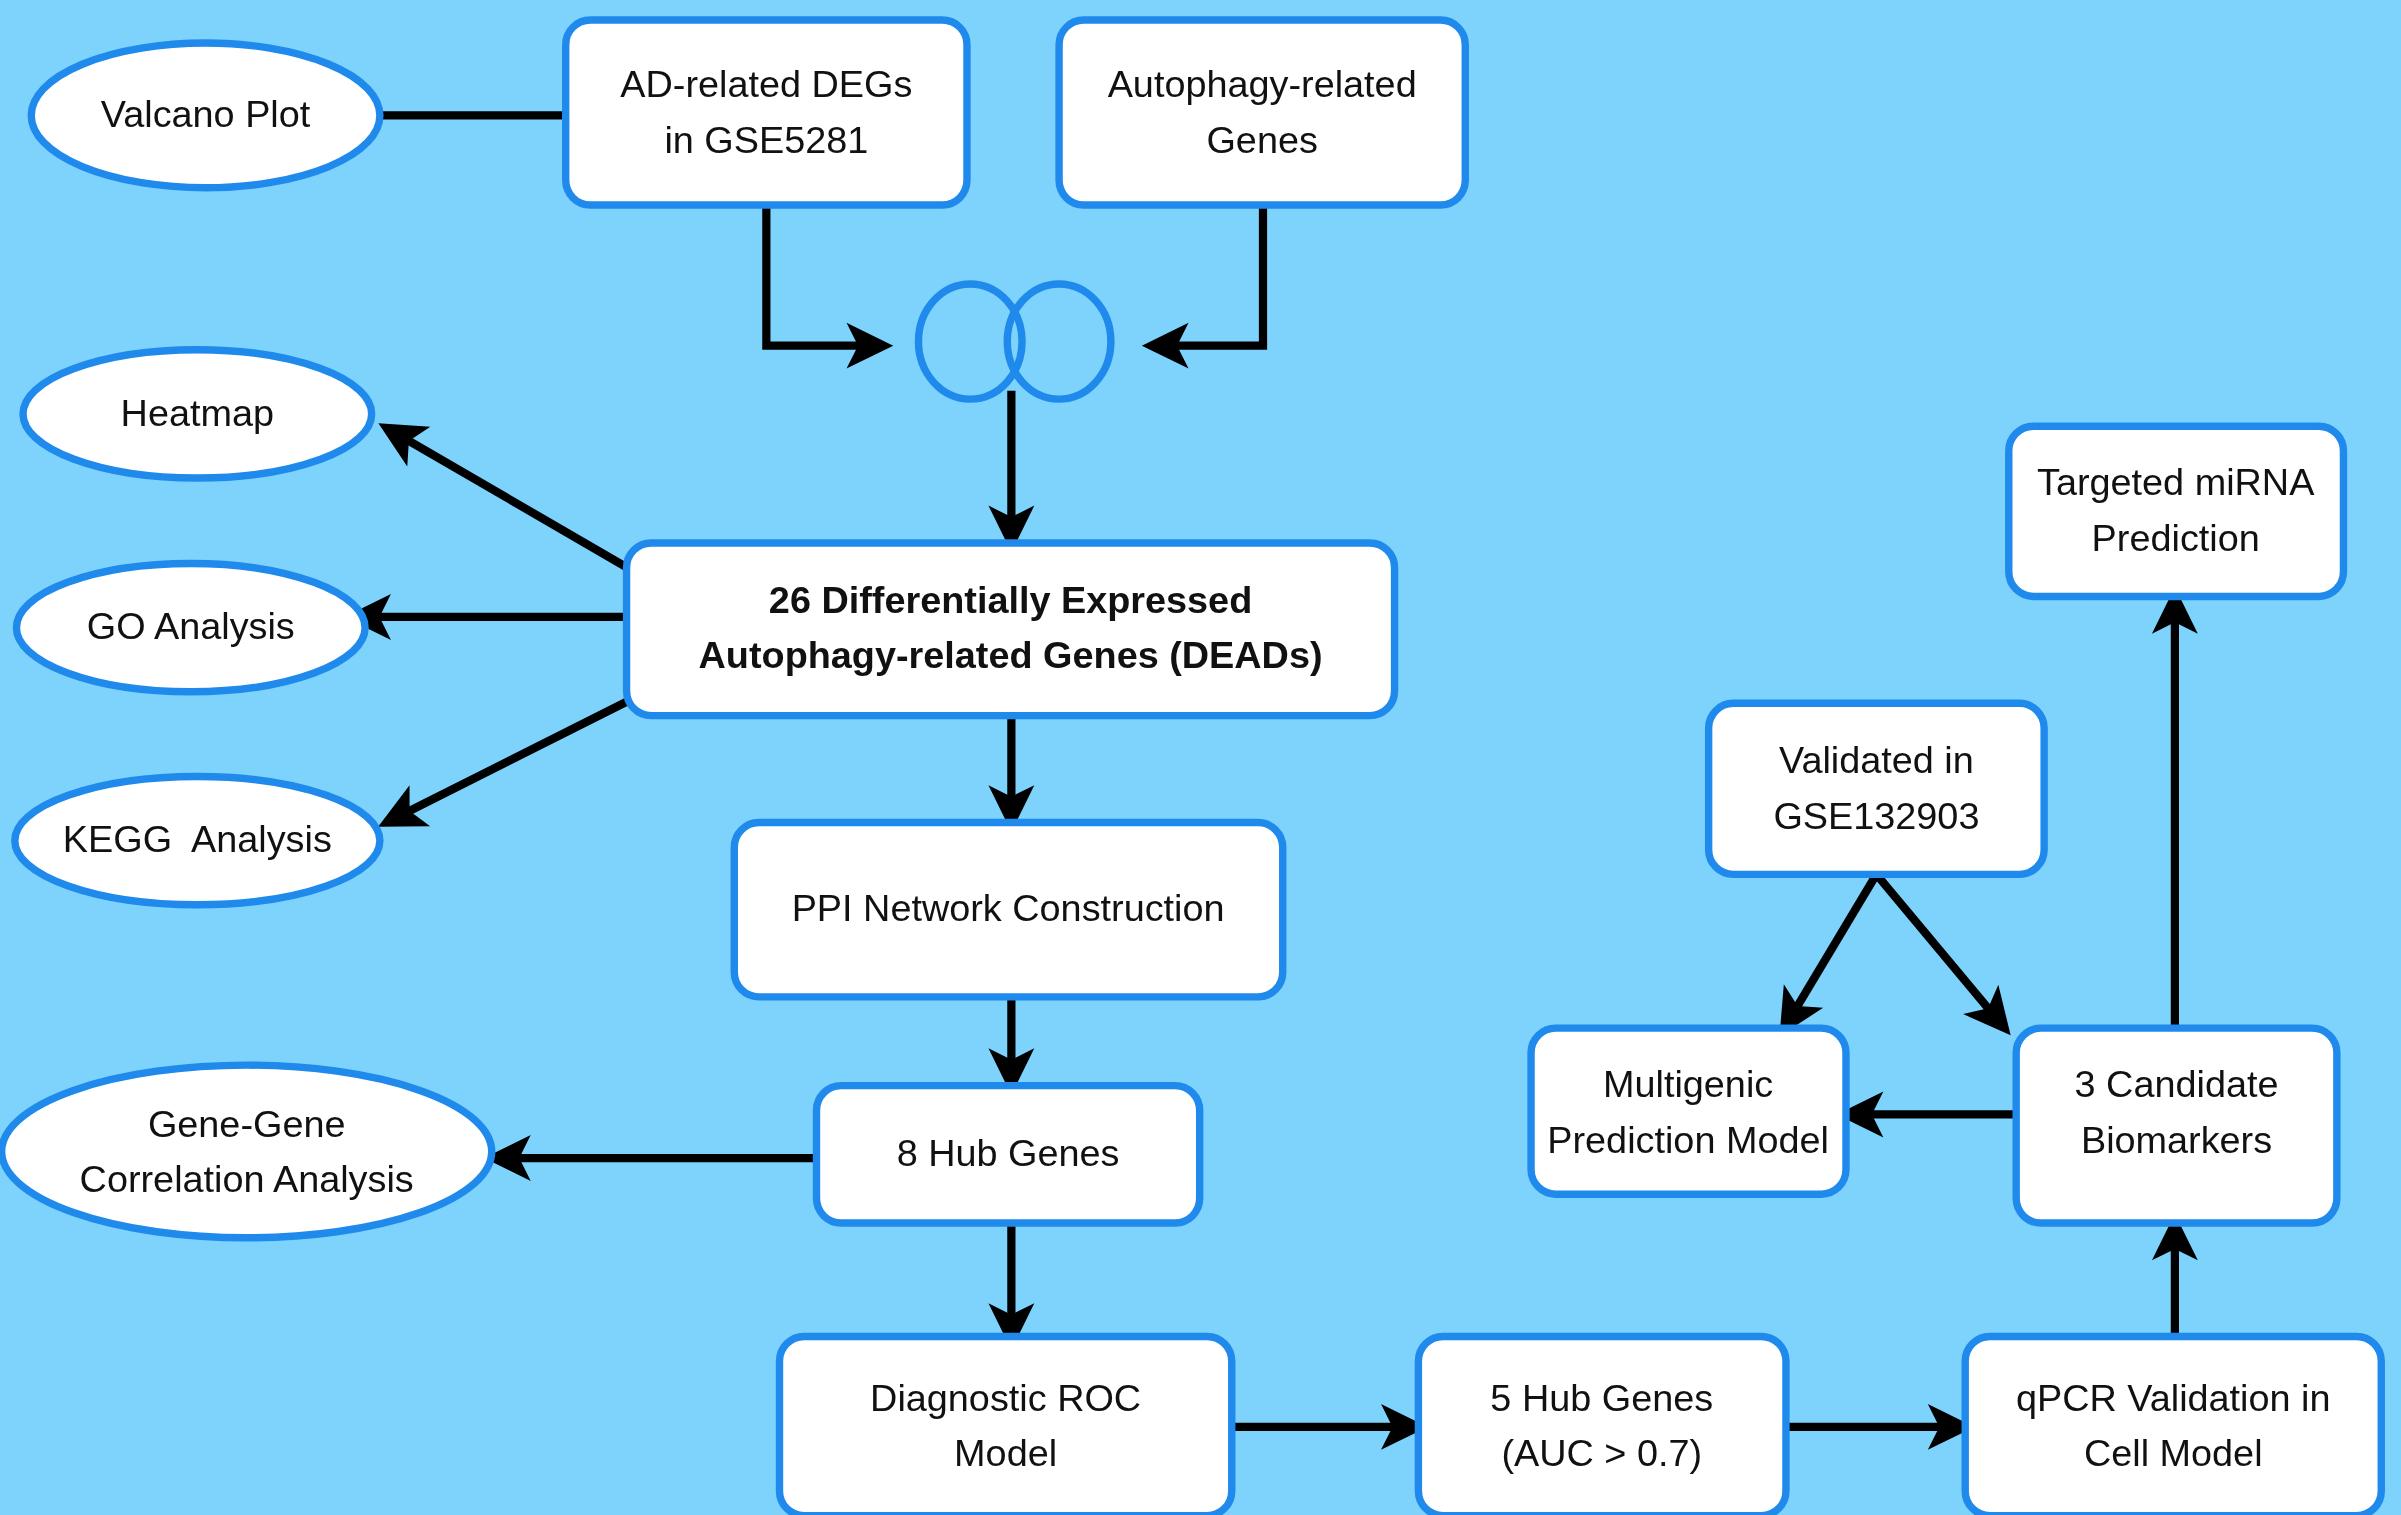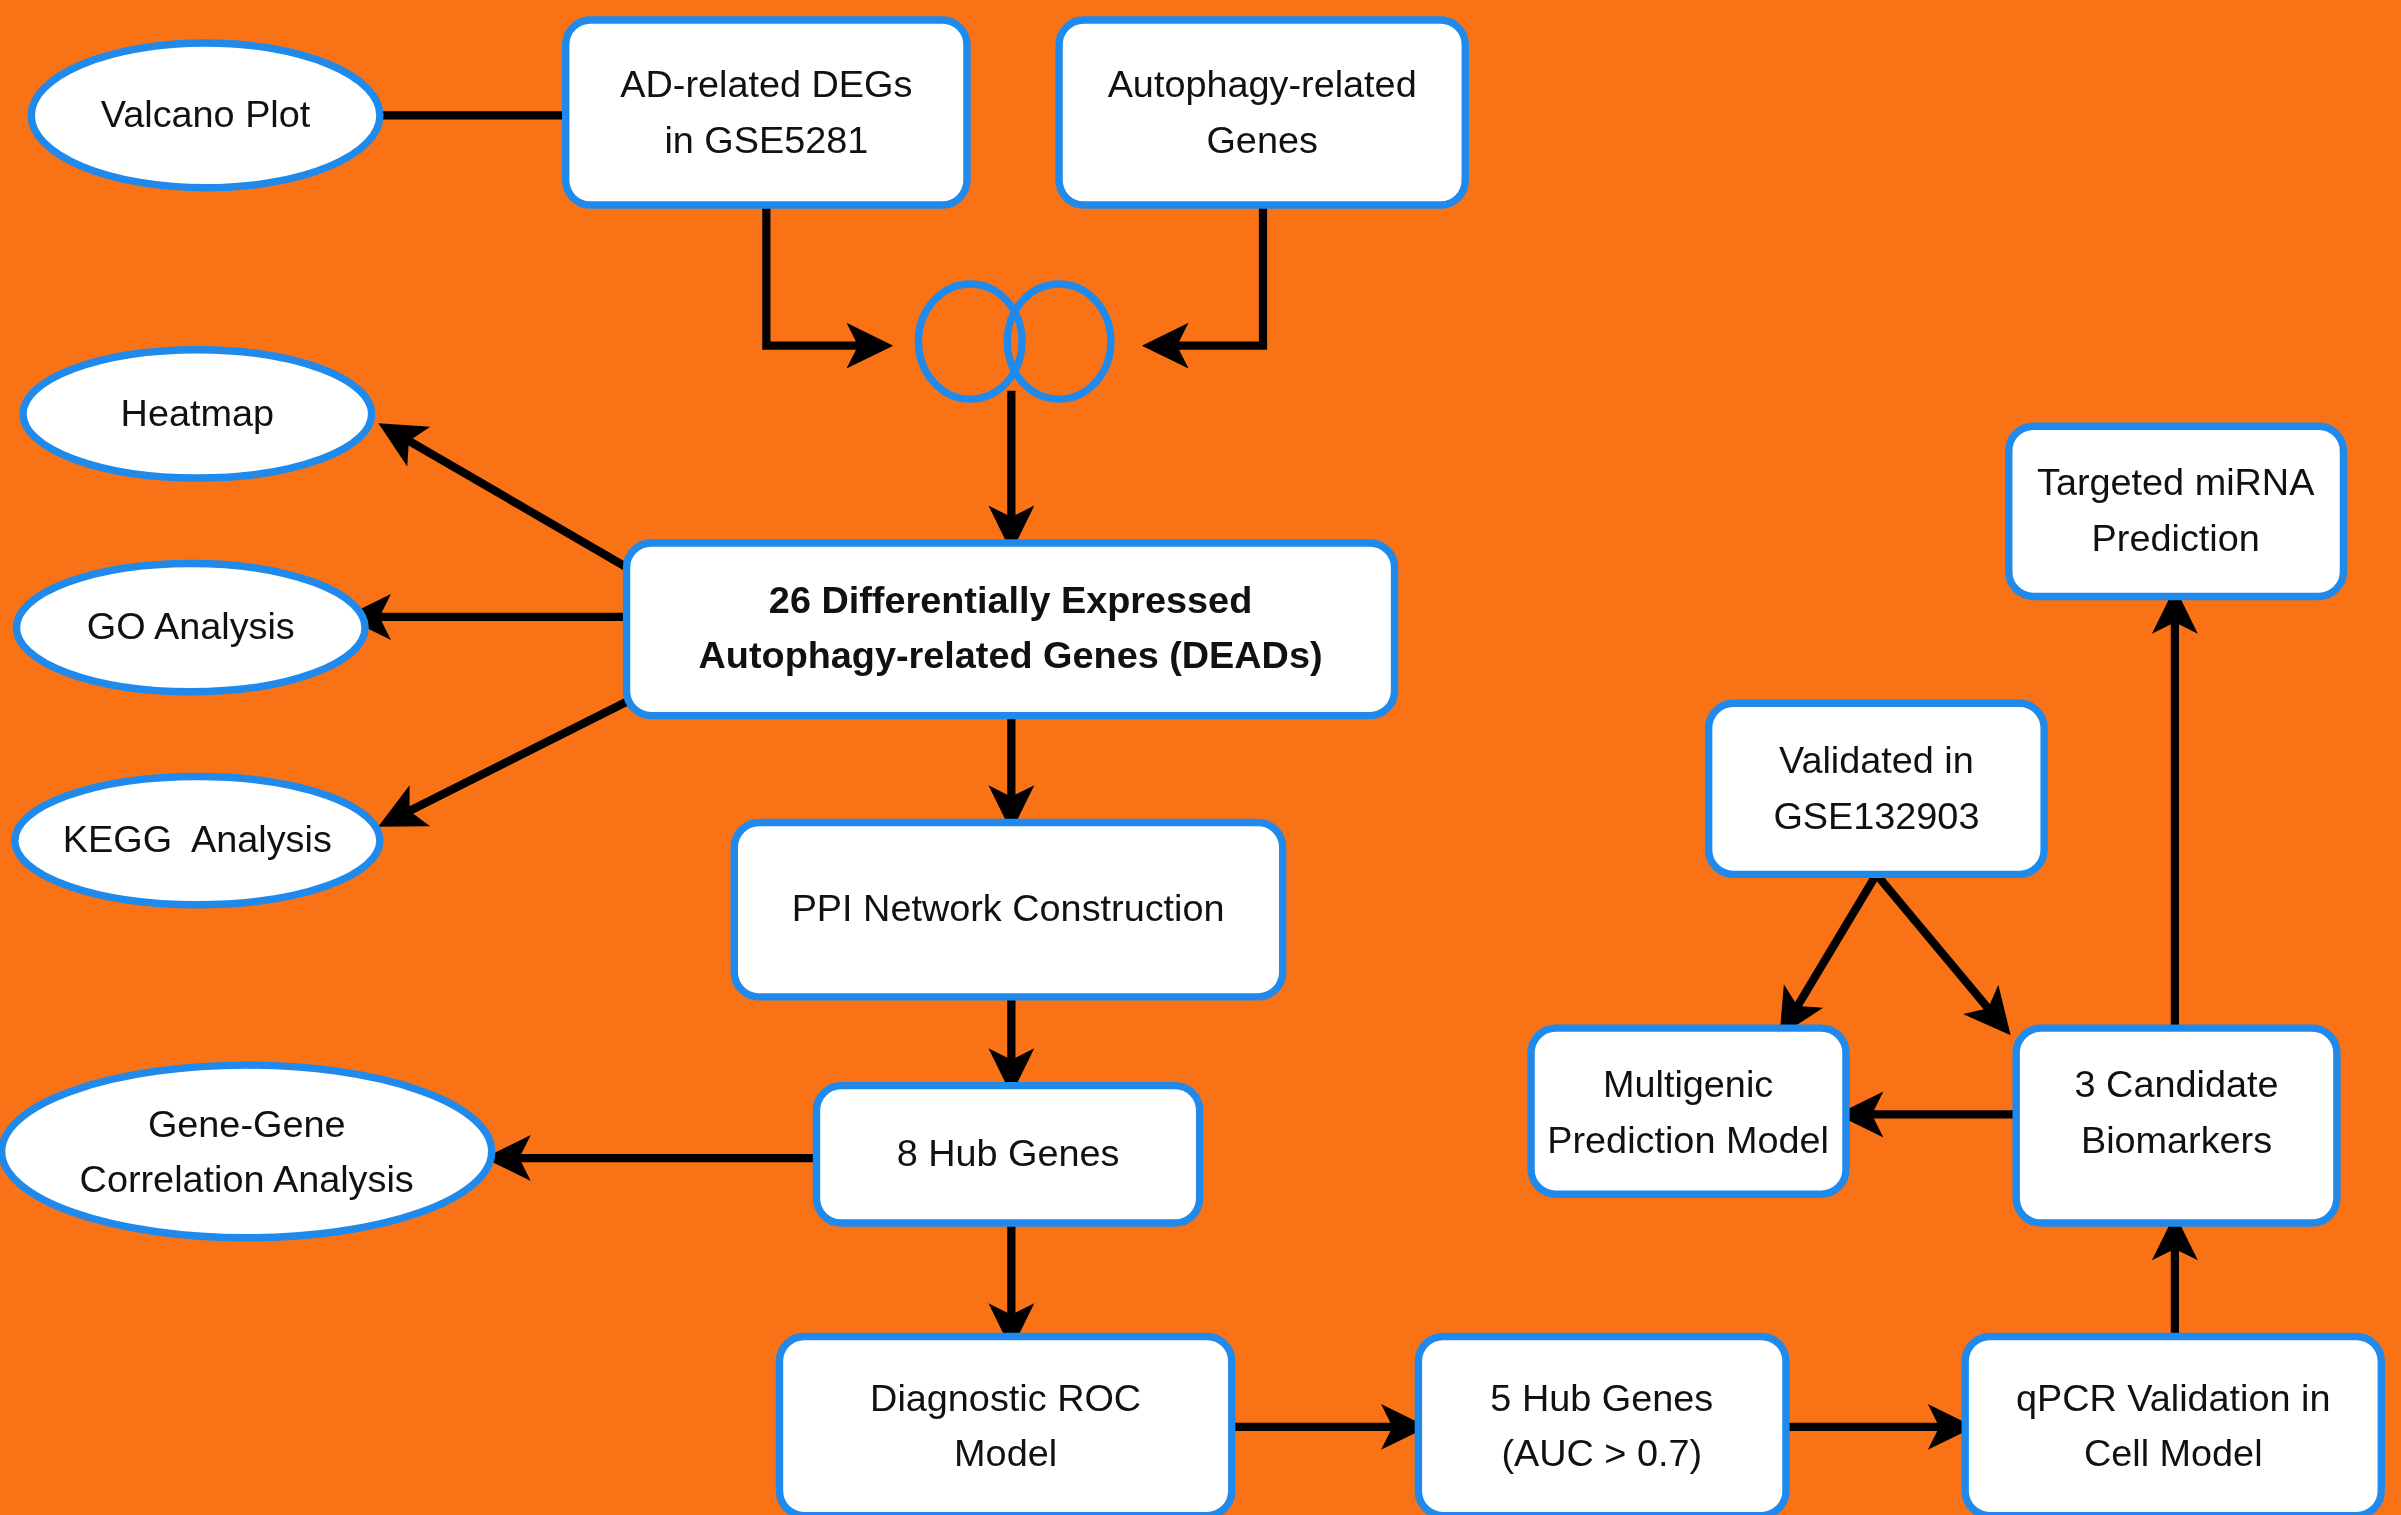--- a/index.html
+++ b/index.html
@@ -10,21 +10,21 @@
   body {
     width: 2401px;
     height: 1516px;
     font-family: "Liberation Sans", sans-serif;
     overflow: hidden;
   }
   #flowchart-root {
     position: relative;
     width: 2401px;
     height: 1516px;
-    background: #f97316;
+    background: #7dd3fc;
   }
   svg#diagram {
     display: block;
     width: 2401px;
     height: 1516px;
   }
   .node-shape {
     fill: #ffffff;
     stroke: #1f8aeb;
     stroke-width: 9;

